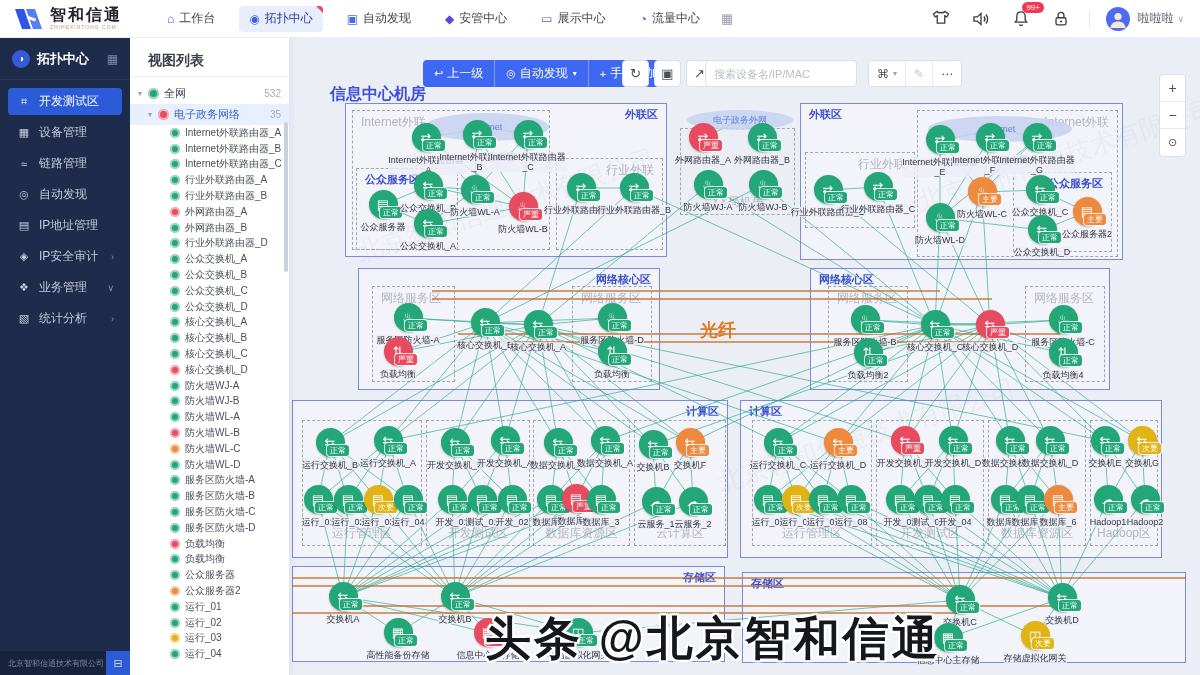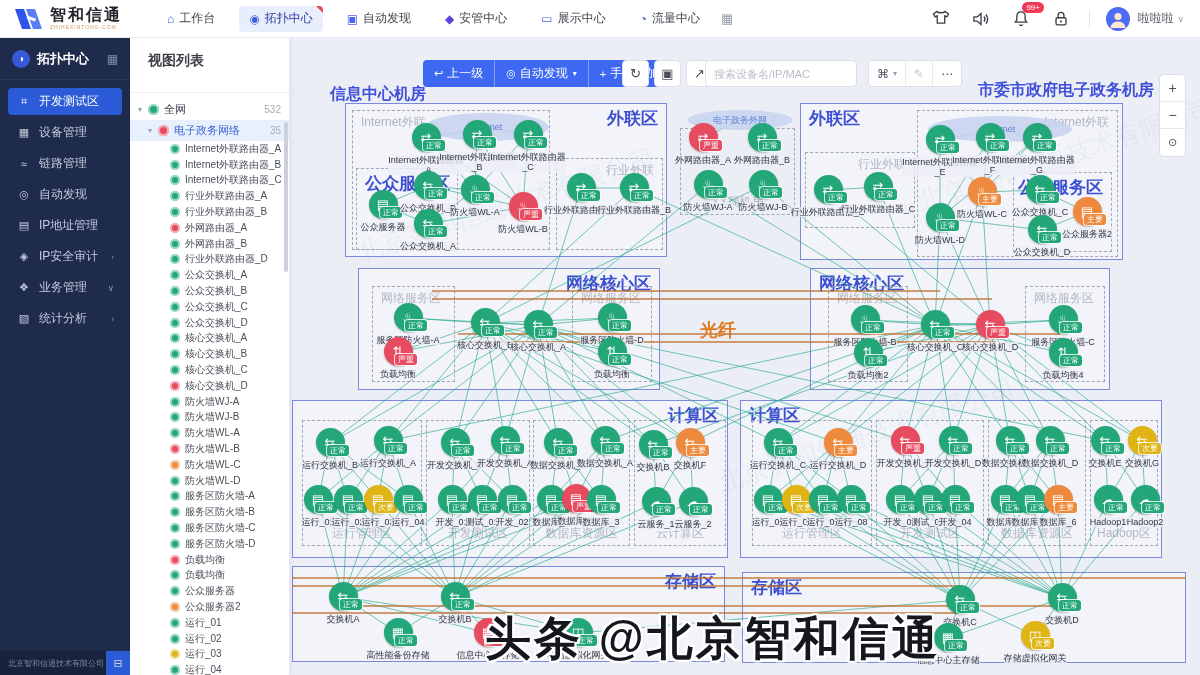--- a/index.html
+++ b/index.html
@@ -36,40 +36,40 @@
 .sbitem{display:flex;align-items:center;height:27px;margin:4px 8px;padding:0 8px;border-radius:4px;color:#c3cbdd;font-size:12px;cursor:pointer}
 .sbitem.active{background:#2b5bd7;color:#fff}
 .sbic{width:16px;margin-right:7px;font-size:11px;text-align:center}
 .sblab{flex:1;white-space:nowrap}
 .sbch{color:#8d97b0;font-size:9px}
 .sb-foot{position:absolute;left:0;bottom:0;width:130px;height:24px;background:#17223d;display:flex;align-items:center}
 .sb-foot-txt{color:#7d879f;font-size:8px;margin-left:8px;flex:1;white-space:nowrap}
 .sb-foot-ic{width:24px;height:24px;background:#2b5bd7;color:#cfd6e6;font-size:11px;text-align:center;line-height:24px}
 
 #tree-panel{position:absolute;left:130px;top:38px;width:160px;height:637px;background:#fff;border-right:1px solid #e4e6ef;box-shadow:2px 0 6px rgba(40,60,120,.06);z-index:20}
-.tree-title{font-size:14px;color:#3c3f48;font-weight:bold;padding:14px 0 22px 18px;border-bottom:1px solid #eef0f5}
+.tree-title{font-size:14px;color:#3c3f48;font-weight:bold;padding:14px 0 6px 18px;border-bottom:1px solid #eef0f5}
 .trow{display:flex;align-items:center;height:21px;padding-left:8px;font-size:11px;color:#3f4350;cursor:pointer}
 .trow .caret{color:#9aa0ab;font-size:8px;width:10px}
 .tdot{width:11px;height:11px;border-radius:50%;margin-right:5px;flex:0 0 auto;box-shadow:inset 0 0 0 2px rgba(255,255,255,.55)}
 .trow .cnt{margin-left:auto;margin-right:8px;color:#aab;font-size:10px}
 .trow.sel{background:#e8f0fd;color:#3f66d4}
 #tree-items .titem{display:flex;align-items:center;height:15.8px;padding-left:40px;font-size:10px;color:#4a4e59;cursor:pointer;white-space:nowrap}
 #tree-items .tdot{width:10px;height:10px;margin-right:5px}
 .tscroll{position:absolute;right:1px;top:84px;width:4px;height:150px;background:#ccd0da;border-radius:2px}
 
 #canvas{position:absolute;left:290px;top:38px;width:910px;height:637px;background:#eceef6;overflow:hidden}
 #edges{position:absolute;left:0;top:0;z-index:1}
 .edge{stroke:#2aa98c;stroke-width:1;opacity:.65}
 .fiber{stroke:#bf6f2a;stroke-width:1.6;fill:none;opacity:.9}
 .zone{position:absolute;z-index:0}
 .zone.solid{border:1px solid #7c8ade;background:rgba(248,249,253,.55)}
 .zone.dashed{border:1px dashed #a2a7b5}
 .zlabel{position:absolute;white-space:nowrap}
 .zlabel.tl{top:3px;left:8px}.zlabel.tr{top:3px;right:8px}.zlabel.bc{bottom:3px;left:0;right:0;text-align:center}
-.zlabel.blue{color:#3c4fd0;font-weight:bold;font-size:17px}
+.zlabel.blue{color:#3c4fd0;font-weight:bold;font-size:11px}
 .zlabel.grey{color:#b2b5c2;font-size:12px}
 .cloud{position:absolute;background:#c7d3f0;border-radius:50%;z-index:1;display:flex;align-items:center;justify-content:center;opacity:.85}
 .clabel{font-size:9px;color:#4a6fd8}
 .node{position:absolute;width:76px;margin-left:-38px;margin-top:-15px;text-align:center;z-index:3;cursor:pointer}
 .nc{width:29px;height:29px;border-radius:50%;color:#fff;font-size:13px;line-height:29px;margin:0 auto;box-shadow:0 1px 2px rgba(0,0,0,.25)}
 .nb{position:absolute;left:50%;top:17px;margin-left:-3px;padding:0 3px;font-size:8px;line-height:11px;color:#fff;border-radius:3px;box-shadow:0 0 0 1px rgba(255,255,255,.8)}
 .nl{display:inline-block;font-size:9px;line-height:10px;color:#33363f;margin-top:3px;background:rgba(236,238,246,.8);max-width:76px}
 .fiber-label{position:absolute;color:#e07b1f;font-weight:bold;font-size:18px;z-index:4}
 .cv-title{position:absolute;font-size:16px;font-weight:bold;color:#4150d8;z-index:4;white-space:nowrap}
 .faint{position:absolute;color:#7f86a0;opacity:.07;font-size:26px;white-space:nowrap;transform:rotate(-18deg);z-index:0}
@@ -773,21 +773,20 @@
         <div class="node" style="left: 108px; top: 595px;"><div class="nc" style="background: rgb(35, 167, 121);">▦</div><div class="nb" style="background: rgb(35, 167, 121);">正常</div><div class="nl">高性能备份存储</div></div>
         <div class="node" style="left: 198px; top: 595px;"><div class="nc" style="background: rgb(231, 75, 96);">▦</div><div class="nb" style="background: rgb(231, 75, 96);">严重</div><div class="nl">信息中心主存储</div></div>
         <div class="node" style="left: 288px; top: 595px;"><div class="nc" style="background: rgb(35, 167, 121);">◫</div><div class="nb" style="background: rgb(35, 167, 121);">正常</div><div class="nl">存储虚拟化网关</div></div>
         <div class="node" style="left: 670px; top: 562px;"><div class="nc" style="background: rgb(35, 167, 121);">⇆</div><div class="nb" style="background: rgb(35, 167, 121);">正常</div><div class="nl">交换机C</div></div>
         <div class="node" style="left: 772px; top: 560px;"><div class="nc" style="background: rgb(35, 167, 121);">⇆</div><div class="nb" style="background: rgb(35, 167, 121);">正常</div><div class="nl">交换机D</div></div>
         <div class="node" style="left: 658px; top: 600px;"><div class="nc" style="background: rgb(35, 167, 121);">▦</div><div class="nb" style="background: rgb(35, 167, 121);">正常</div><div class="nl">信息中心主存储</div></div>
         <div class="node" style="left: 745px; top: 598px;"><div class="nc" style="background: rgb(224, 180, 20);">◫</div><div class="nb" style="background: rgb(224, 180, 20);">次要</div><div class="nl">存储虚拟化网关</div></div>
       </div>
 
     <div class="cv-title" style="left:40px;top:46px">信息中心机房</div>
-    <div class="cv-title" style="left:688px;top:42px">市委市政府电子政务机房</div>
 
     <div class="btn-group">
       <div class="bbtn">
           <span class="bic">↩</span>
           <span>上一级</span>
         </div>
       <div class="bbtn">
           <span class="bic">◎</span>
           <span>自动发现</span>
           <span class="bcaret">▾</span>

